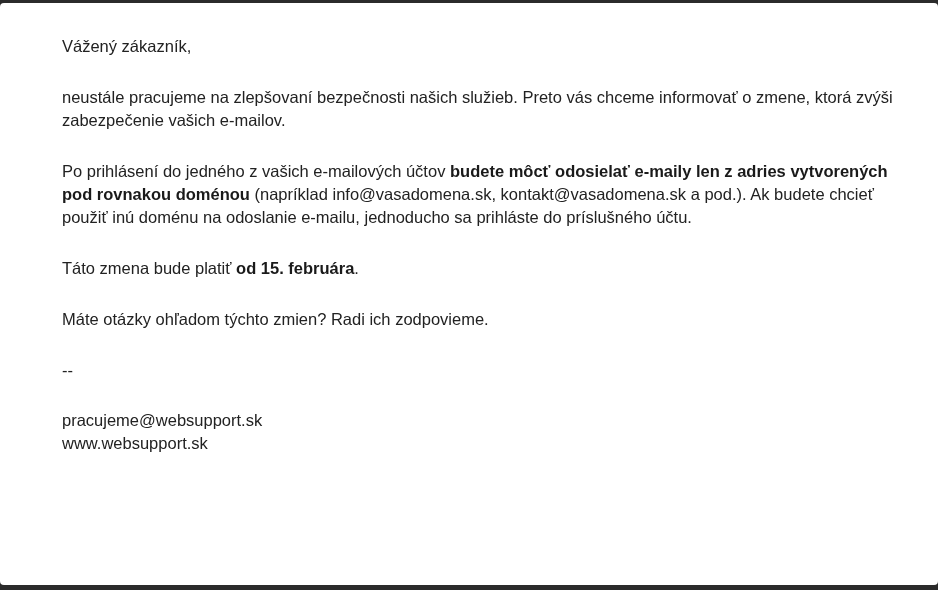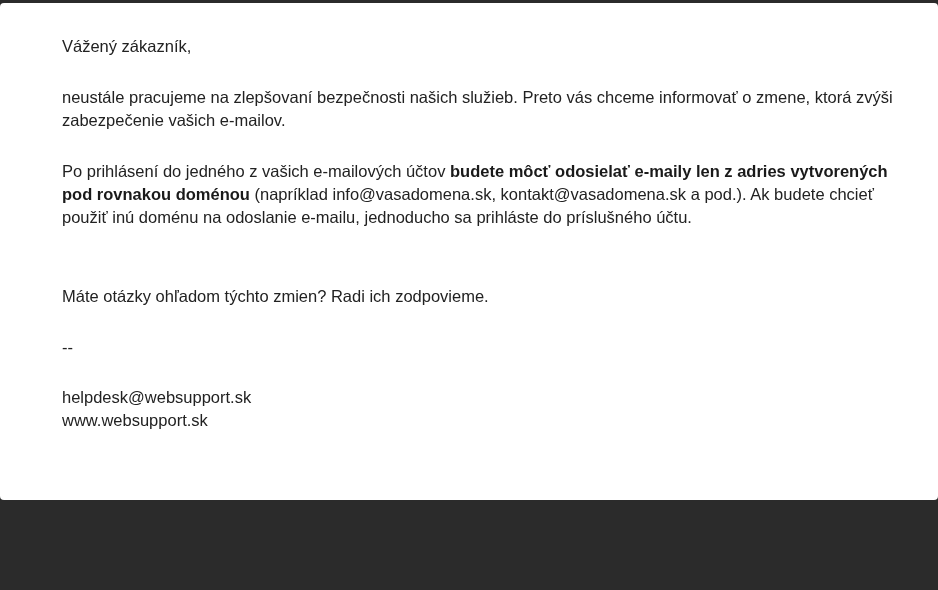--- a/index.html
+++ b/index.html
@@ -1,18 +1,18 @@
 <!DOCTYPE html>
 <html><head>
 <meta charset="utf-8">
 <style>
   html, body { margin:0; padding:0; }
   body { width:938px; height:590px; background:#2b2b2b; overflow:hidden; position:relative; }
   .card {
-    position:absolute; left:0; top:3px; width:938px; height:497px;
+    position:absolute; left:0; top:3px; width:938px; height:582px;
     background:#ffffff; border-radius:4px;
     font-family:"Liberation Sans", sans-serif; font-size:16.5px; color:#222;
     line-height:23px;
   }
   .content { position:absolute; left:62px; top:32px; width:840px; }
   p { margin:0; }
   .gap { height:28px; }
   .gap-sm { height:27px; }
   b { font-weight:bold; color:#1a1a1a; }
 </style>
@@ -20,21 +20,22 @@
 <body>
 
 <div class="card">
   <div class="content">
     <p>Vážený zákazník,</p>
     <div class="gap"></div>
     <p>neustále pracujeme na zlepšovaní bezpečnosti našich služieb. Preto vás chceme informovať o zmene, ktorá zvýši zabezpečenie vašich e-mailov.</p>
     <div class="gap"></div>
     <p><span>Po prihlásení do jedného z vašich e-mailových účtov </span><b>budete môcť odosielať e-maily len z adries vytvorených pod rovnakou doménou</b><span> (napríklad info@vasadomena.sk, kontakt@vasadomena.sk a pod.). Ak budete chcieť použiť inú doménu na odoslanie e-mailu, jednoducho sa prihláste do príslušného účtu.</span></p>
     <div class="gap"></div>
+    <p><span>Táto zmena bude platiť </span><b>od 15. februára</b><span>.</span></p>
     <div class="gap"></div>
     <p>Máte otázky ohľadom týchto zmien? Radi ich zodpovieme.</p>
     <div class="gap"></div>
     <p>--</p>
     <div class="gap-sm"></div>
-    <p>helpdesk@websupport.sk</p>
+    <p>pracujeme@websupport.sk</p>
     <p>www.websupport.sk</p>
   </div>
 </div>
 
 </body></html>

